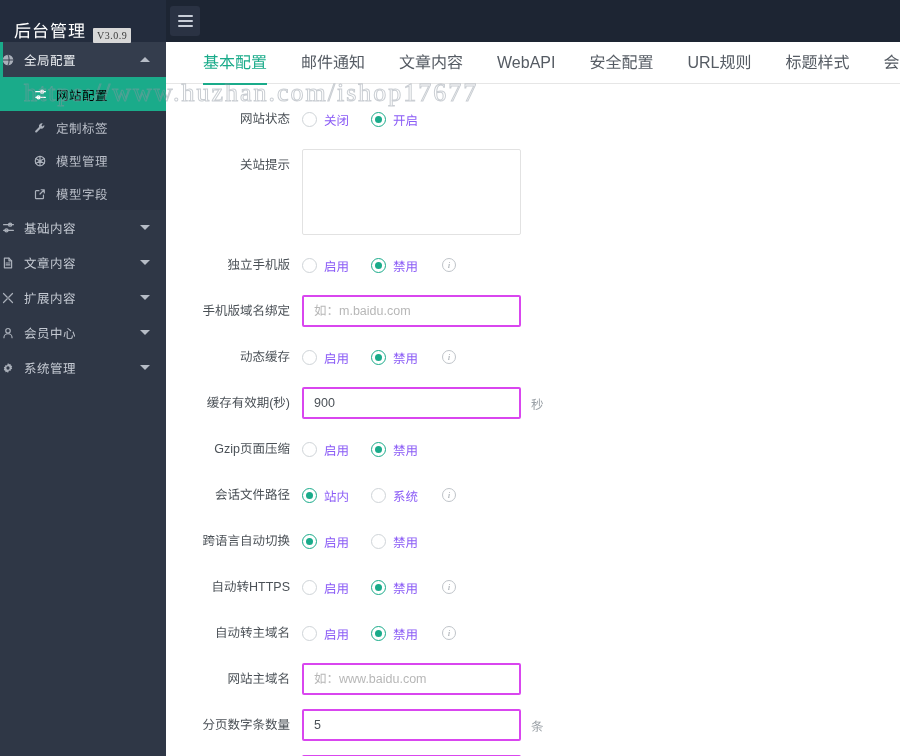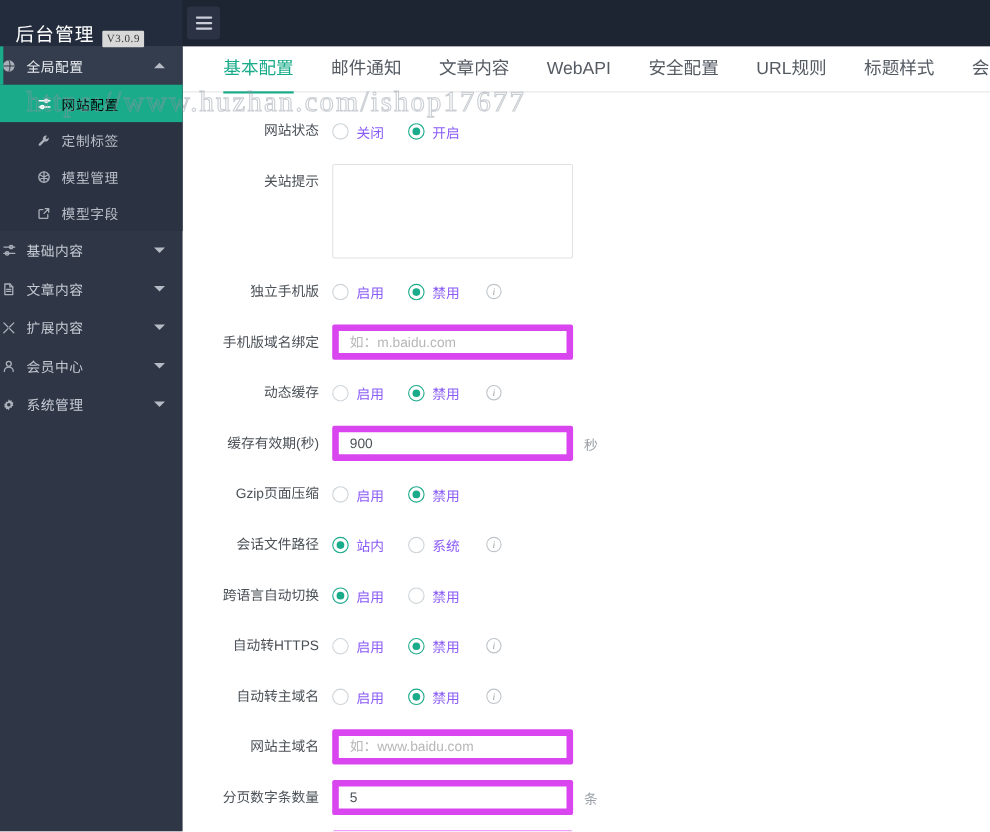--- a/index.html
+++ b/index.html
@@ -259,21 +259,21 @@
     line-height: 1;
     margin-left: 2px;
     cursor: pointer;
     font-family: "Liberation Serif", serif;
     flex: none;
   }
 
   .txt-input {
     width: 219px;
     height: 32px;
-    border: 6px solid #d946ef;
+    border: 2px solid #d946ef;
     border-radius: 2px;
     padding: 0 10px;
     font-size: 12.5px;
     color: #4b5157;
     background: #fff;
     outline: none;
     font-family: "Liberation Sans", sans-serif;
   }
   .txt-input::placeholder { color: #b7b7b7; }
 

